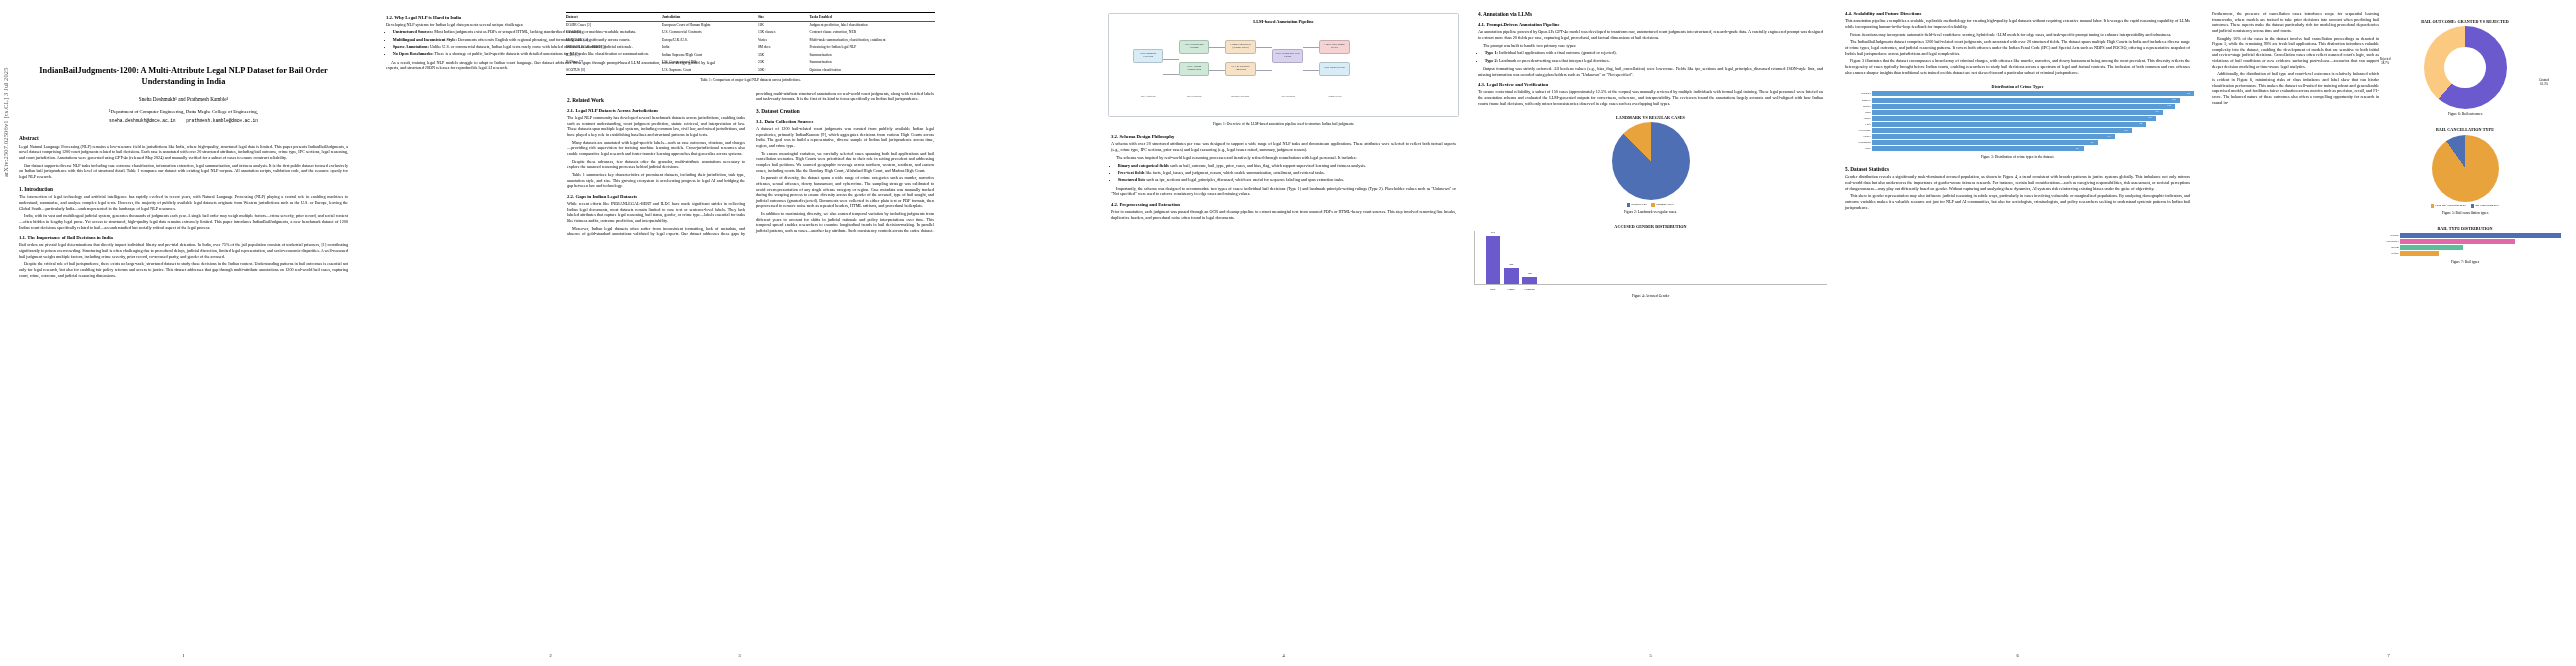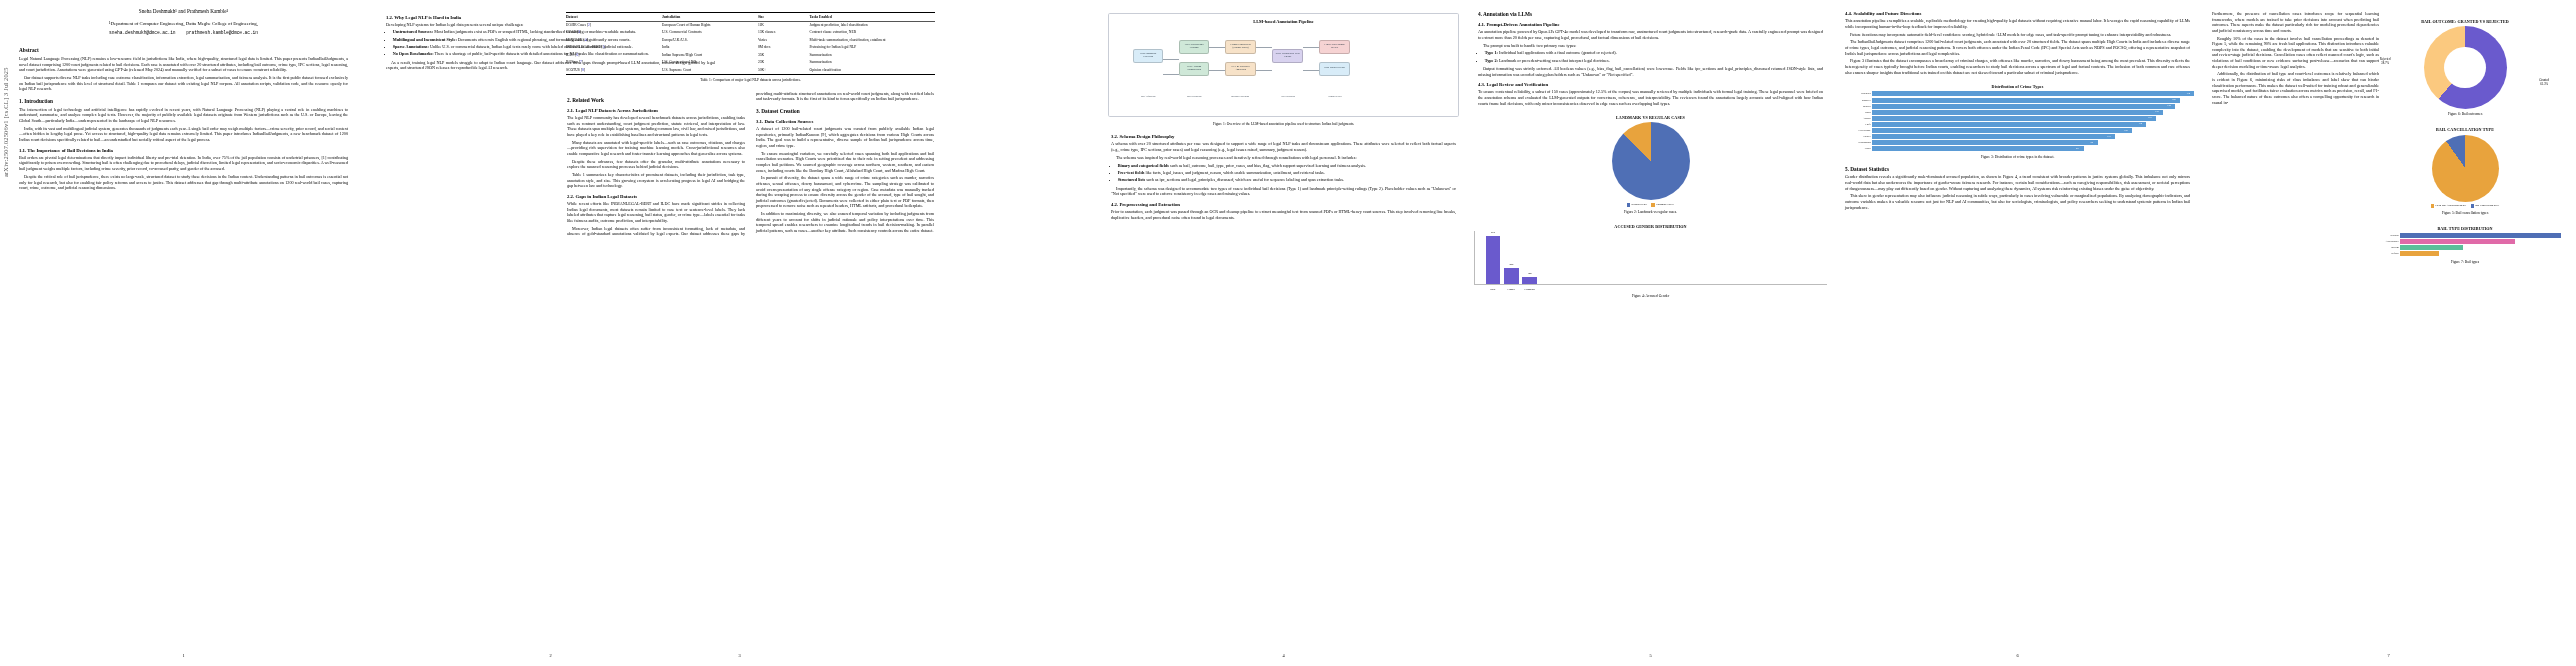--- a/index.html
+++ b/index.html
@@ -69,20 +69,21 @@
   .pie{position:relative;width:78px;height:78px;margin:2.2px auto 0 auto;border-radius:50%;}
   .legend{display:flex;flex-wrap:wrap;justify-content:center;gap:2.2px 4.4px;margin-top:2.8px;}
   .lgi{display:flex;align-items:center;font-size:2.6px;gap:1.1px;}
   .sw{width:3.3px;height:3.3px;display:inline-block;}
 </style>
 </head>
 <body>
 
 <div class="page pg1">
   <div class="arxiv-side">arXiv:2507.02506v1  [cs.CL]  3 Jul 2025</div>
+  <div class="title">IndianBailJudgments-1200: A Multi-Attribute Legal NLP Dataset for Bail Order Understanding in India</div>
   <div class="authors">Sneha Deshmukh¹ and Prathmesh Kamble¹</div>
   <div class="affil">¹Department of Computer Engineering, Datta Meghe College of Engineering,</div>
   <div class="emails">
     <span>sneha.deshmukh@dmce.ac.in</span>&nbsp;&nbsp;&nbsp;
     <span>prathmesh.kamble@dmce.ac.in</span>
   </div>
 
   <div class="abswrap">
     <div class="secthead">Abstract</div>
     <p class="body noind">Legal Natural Language Processing (NLP) remains a low-resource field in jurisdictions like India, where high-quality, structured legal data is limited. This paper presents IndianBailJudgments, a novel dataset comprising 1200 court judgments related to bail decisions. Each case is annotated with over 20 structured attributes, including bail outcome, crime type, IPC sections, legal reasoning, and court jurisdiction. Annotations were generated using GPT-4o (released May 2024) and manually verified for a subset of cases to ensure construct reliability.</p>

